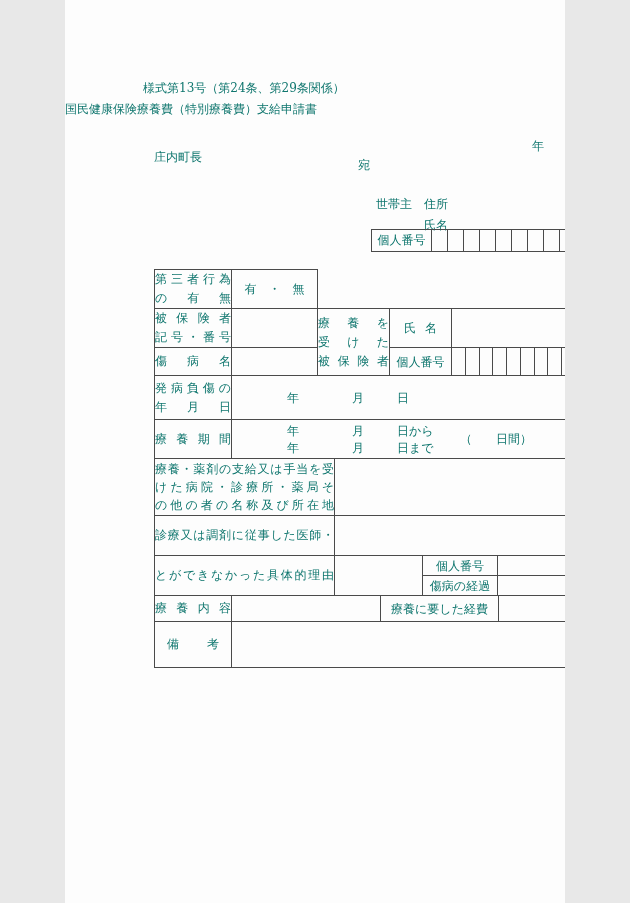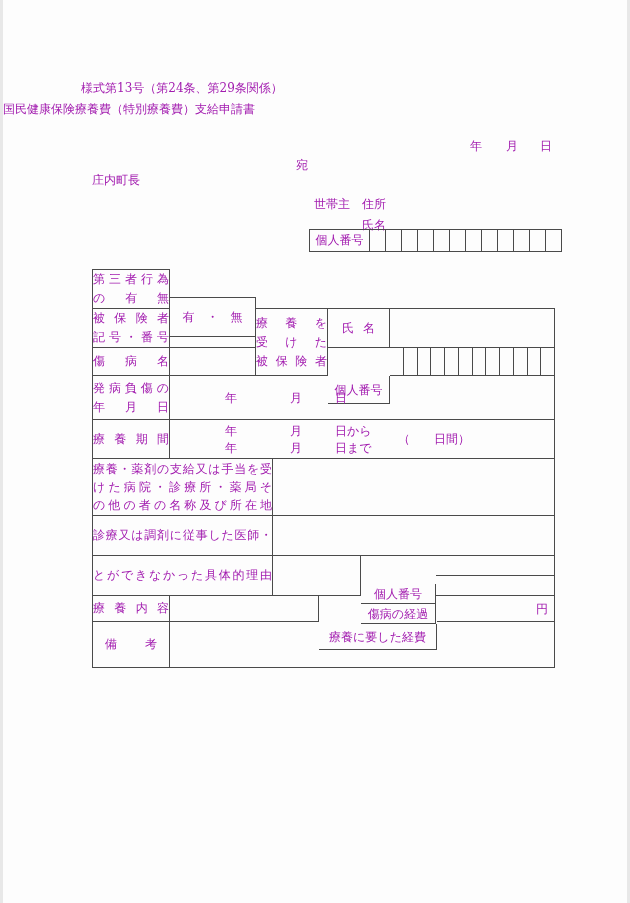--- a/index.html
+++ b/index.html
@@ -1,32 +1,32 @@
 <!DOCTYPE html>
 <html><head>
 <meta charset="utf-8">
 <style>
   html,body { margin:0; padding:0; background:#e8e8e8; }
   .page {
-    position:relative; width:624px; height:903px; margin:0 auto;
-    background:#fdfdfd; color:#a21caf;
+    position:relative; width:500px; height:903px; margin:0 auto;
+    background:#fdfdfd; color:#0f766e;
     font-family:"DejaVu Serif","Liberation Serif",serif;
     font-size:12px; overflow:hidden;
   }
   .abs { position:absolute; white-space:nowrap; }
   .cell {
     position:absolute; box-sizing:border-box;
     border:0 solid #4a4a4a; font-size:12px; line-height:14px;
   }
   .bl { border-left-width:1px; } .br { border-right-width:1px; }
   .bt { border-top-width:1px; }  .bb { border-bottom-width:1px; }
   .lbl { display:flex; flex-direction:column; justify-content:center; padding:0 0; }
   .line { text-align:justify; text-align-last:justify; text-justify:inter-ideograph; line-height:19px; }
   .line3 { line-height:18px; }
-  .ctr { display:flex; align-items:center; justify-content:center;margin-top:28px; }
+  .ctr { display:flex; align-items:center; justify-content:center; }
   .rgt { display:flex; align-items:center; justify-content:flex-end; padding-right:6px; }
   .pnrow { display:flex; }
   .pnrow .pncell { flex:1 1 0; border-right:1px solid #4a4a4a; }
   .pnbox { position:absolute; box-sizing:border-box; border:1px solid #4a4a4a; display:flex; }
   .pnbox .pnlabel { box-sizing:border-box; border-right:1px solid #4a4a4a;
     display:flex; align-items:center; justify-content:center; font-size:12px; }
   .pnbox .pncell { flex:1 1 0; border-right:1px solid #4a4a4a; }
   .pnbox .pncell:last-child { border-right:0; }
   .vspan { position:absolute; top:50%; transform:translateY(-50%); }
 </style>
@@ -35,21 +35,21 @@
 
 <div class="page">
 
   <div class="abs" style="left:78px; top:80px;">様式第13号（第24条、第29条関係）</div>
   <div class="abs" style="left:0; top:101px; width:630px; text-align:left;">国民健康保険療養費（特別療養費）支給申請書</div>
 
   <span class="abs" style="left:467px; top:138px;">年</span>
   <span class="abs" style="left:503px; top:138px;">月</span>
   <span class="abs" style="left:537px; top:138px;">日</span>
 
-  <span class="abs" style="left:89px; top:172px;">庄内町長</span>
+  <span class="abs" style="left:89px; top:149px;">庄内町長</span>
   <span class="abs" style="left:293px; top:157px;">宛</span>
 
   <span class="abs" style="left:311px; top:196px;">世帯主　住所</span>
   <span class="abs" style="left:359px; top:217px;">氏名</span>
 
   <div class="pnbox" style="left:306px; top:229px; width:253px; height:23px;">
     <div class="pnlabel" style="width:60px;">個人番号</div>
     <div class="pncell"></div>
     <div class="pncell"></div>
     <div class="pncell"></div>

